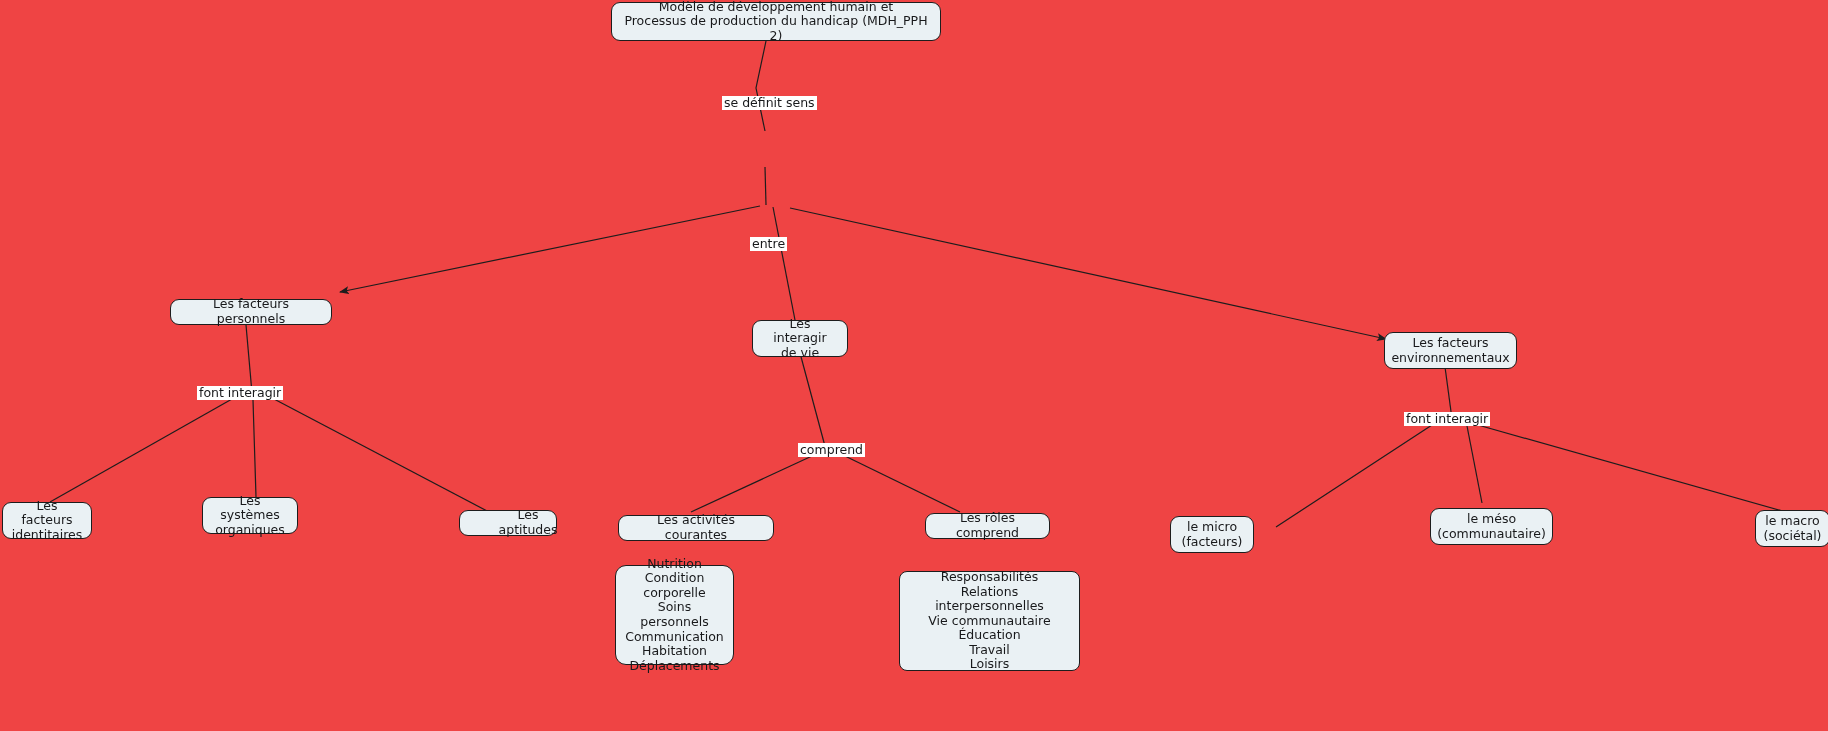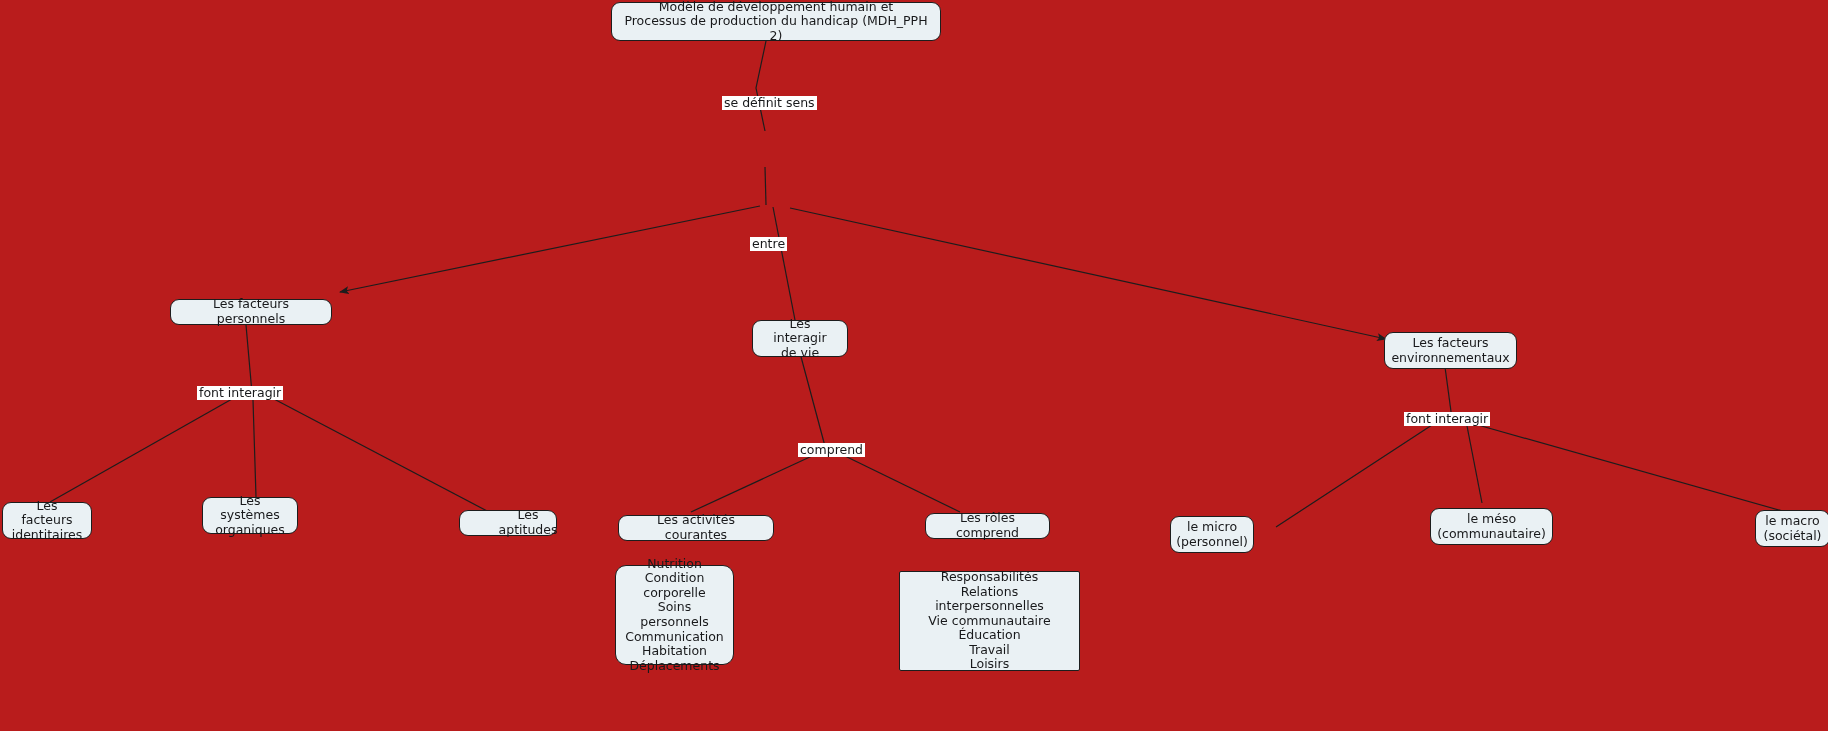--- a/index.html
+++ b/index.html
@@ -8,21 +8,21 @@
     padding: 0;
     background: #ffffff;
   }
   body {
     font-family: "DejaVu Sans", "Liberation Sans", sans-serif;
   }
   #canvas {
     position: relative;
     width: 1828px;
     height: 731px;
-    background: #b91c1c;
+    background: #ef4444;
     overflow: hidden;
   }
   #edges {
     position: absolute;
     top: 0;
     left: 0;
     width: 1828px;
     height: 731px;
     pointer-events: none;
   }
@@ -114,29 +114,29 @@
 
   <div class="node" style="left:615px; top:565px; width:119px; height:100px; border-radius:11px;">Nutrition
 Condition corporelle
 Soins personnels
 Communication
 Habitation
 Déplacements</div>
 
   <div class="node" style="left:925px; top:513px; width:125px; height:26px;">Les rôles comprend</div>
 
-  <div class="node" style="left:899px; top:571px; width:181px; height:100px; border-radius:2px;">Responsabilités
+  <div class="node" style="left:899px; top:571px; width:181px; height:100px; border-radius:8px;">Responsabilités
 Relations interpersonnelles
 Vie communautaire
 Éducation
 Travail
 Loisirs</div>
 
   <div class="node" style="left:1170px; top:516px; width:84px; height:37px;">le micro
-(personnel)</div>
+(facteurs)</div>
 
   <div class="node" style="left:1430px; top:508px; width:123px; height:37px;">le méso
 (communautaire)</div>
 
   <div class="node" style="left:1755px; top:510px; width:75px; height:37px;">le macro
 (sociétal)</div>
 
   <div class="edge-label" style="left:722px; top:96px;">se définit sens</div>
 
   <div class="edge-label" style="left:750px; top:218px;margin-top:19px;">entre</div>

